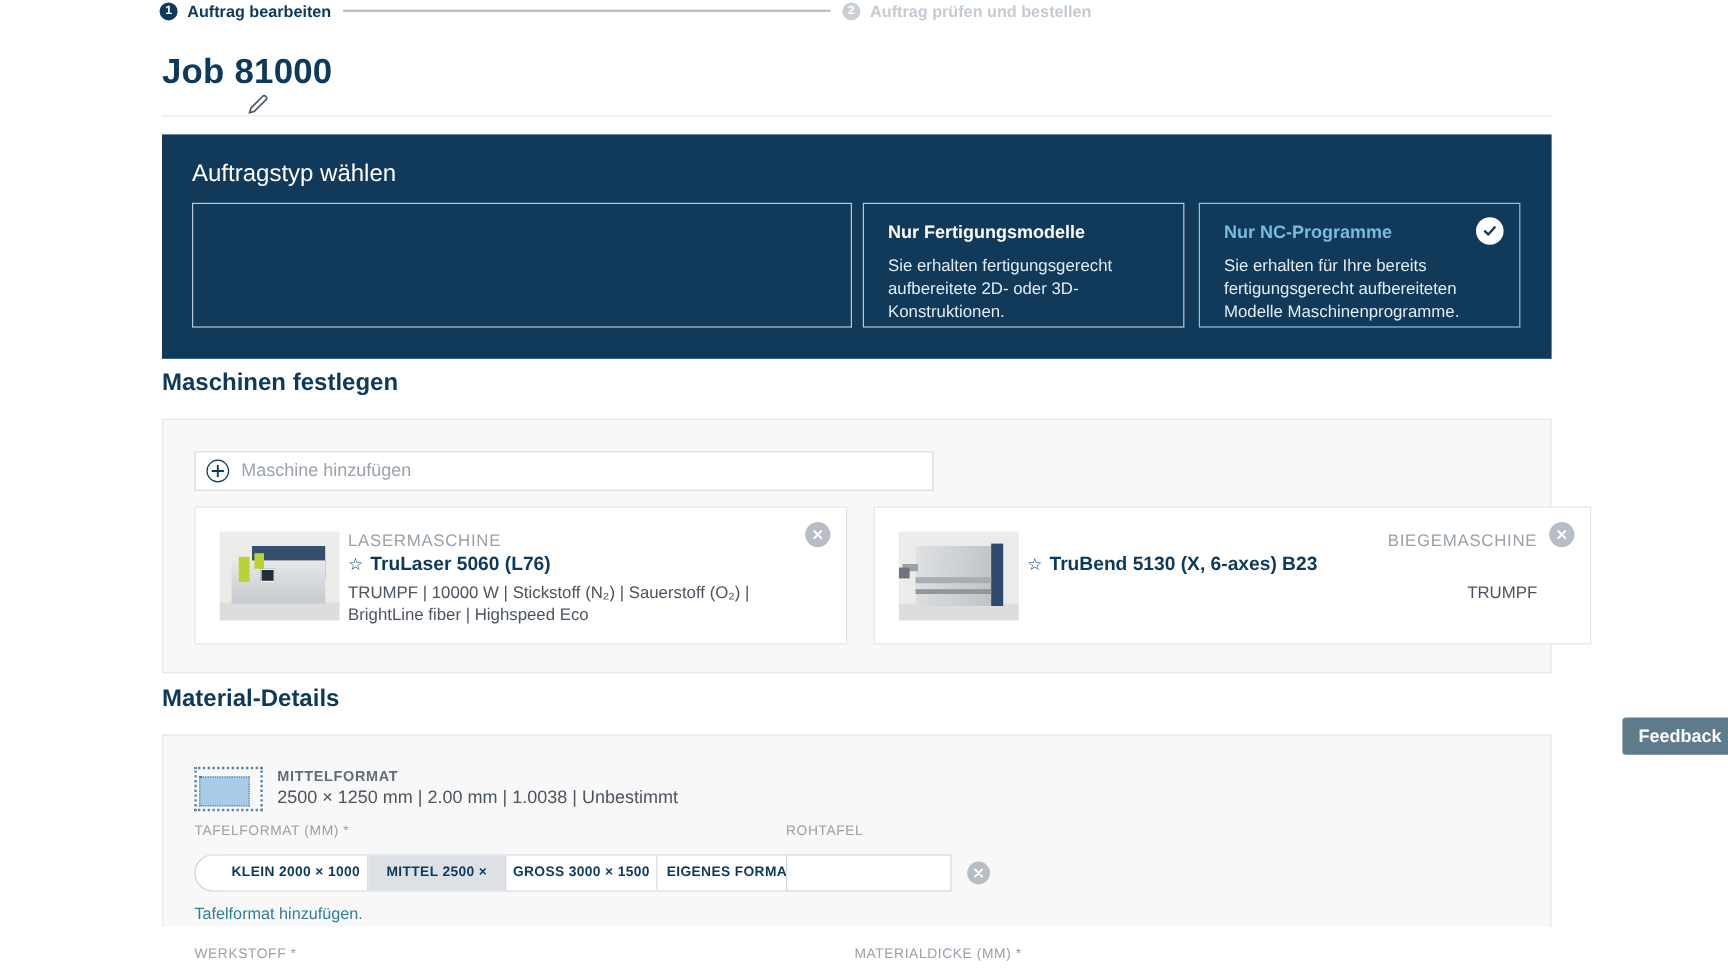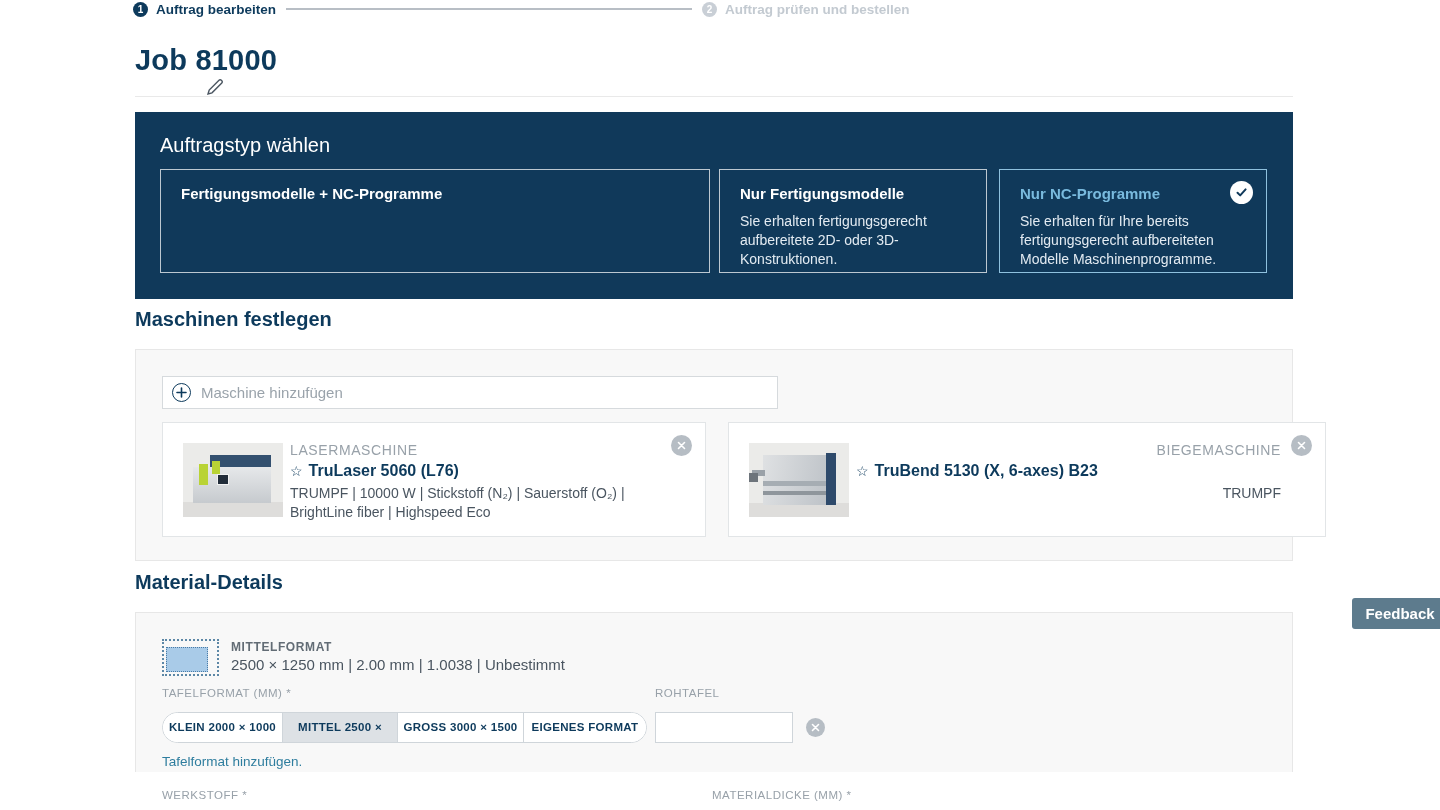--- a/index.html
+++ b/index.html
@@ -96,21 +96,21 @@
   .lbl-tafelformat { left:26px; top:74px; }
   .lbl-rohtafel   { left:519px; top:74px; }
   .lbl-werkstoff  { left:26px; top:176px; }
   .lbl-materialdicke { left:576px; top:176px; }
 
   .segmented { position:absolute; left:26px; top:99px; height:31px; display:flex; background:#fff;
                border:1px solid #cfd5da; border-radius:16px; overflow:hidden; }
   .seg { height:100%; line-height:29px; text-align:center; font-size:11.5px; font-weight:bold;
          color:#0d3a5c; letter-spacing:.3px; border-right:1px solid #cfd5da; cursor:pointer; background:#fff; }
   .seg:last-child { border-right:none; }
-  .seg-0 { width:120px; } .seg-1 { width:115px; } .seg-2 { width:126px; } .seg-3 { width:122px; }
+  .seg-0 { width:120px;margin-left:24px; } .seg-1 { width:115px; } .seg-2 { width:126px; } .seg-3 { width:122px; }
   .seg-selected { background:#dde1e5; }
 
   .rohtafel-input { position:absolute; left:519px; top:99px; width:138px; height:31px;
                     border:1px solid #cfd5da; background:#fff; padding:0 8px; font-size:14px;
                     color:#33404a; font-family:"Liberation Sans",sans-serif; }
   .clear-circle { position:absolute; left:670px; top:105px; width:19px; height:19px; border-radius:50%;
                   background:#b6bdc4; display:flex; align-items:center; justify-content:center; cursor:pointer; }
 
   .add-format-link { position:absolute; left:26px; top:141px; font-size:13.5px; color:#2e7d9e;
                      cursor:pointer; text-decoration:none; }
@@ -145,21 +145,20 @@
         <path d="M3 17 L4.2 13 L14 3.2 A1.6 1.6 0 0 1 16.3 3.2 L16.8 3.7 A1.6 1.6 0 0 1 16.8 6 L7 15.8 Z" fill="none" stroke="#4a5560" stroke-width="1.4"></path>
       </svg>
     </span>
   </div>
   <div class="header-divider"></div>
 
   <section class="order-panel">
     <h2 class="order-heading">Auftragstyp wählen</h2>
 
     <div class="ot-card ot-card-0">
-      <div class="ot-title">Fertigungsmodelle + NC-Programme</div>
     </div>
 
     <div class="ot-card ot-card-1">
       <div class="ot-title">Nur Fertigungsmodelle</div>
       <div class="ot-body">Sie erhalten fertigungsgerecht aufbereitete 2D- oder 3D-Konstruktionen.</div>
     </div>
 
     <div class="ot-card ot-card-2">
       <div class="ot-title">Nur NC-Programme</div>
       <div class="ot-body">Sie erhalten für Ihre bereits fertigungsgerecht aufbereiteten Modelle Maschinenprogramme.</div>

